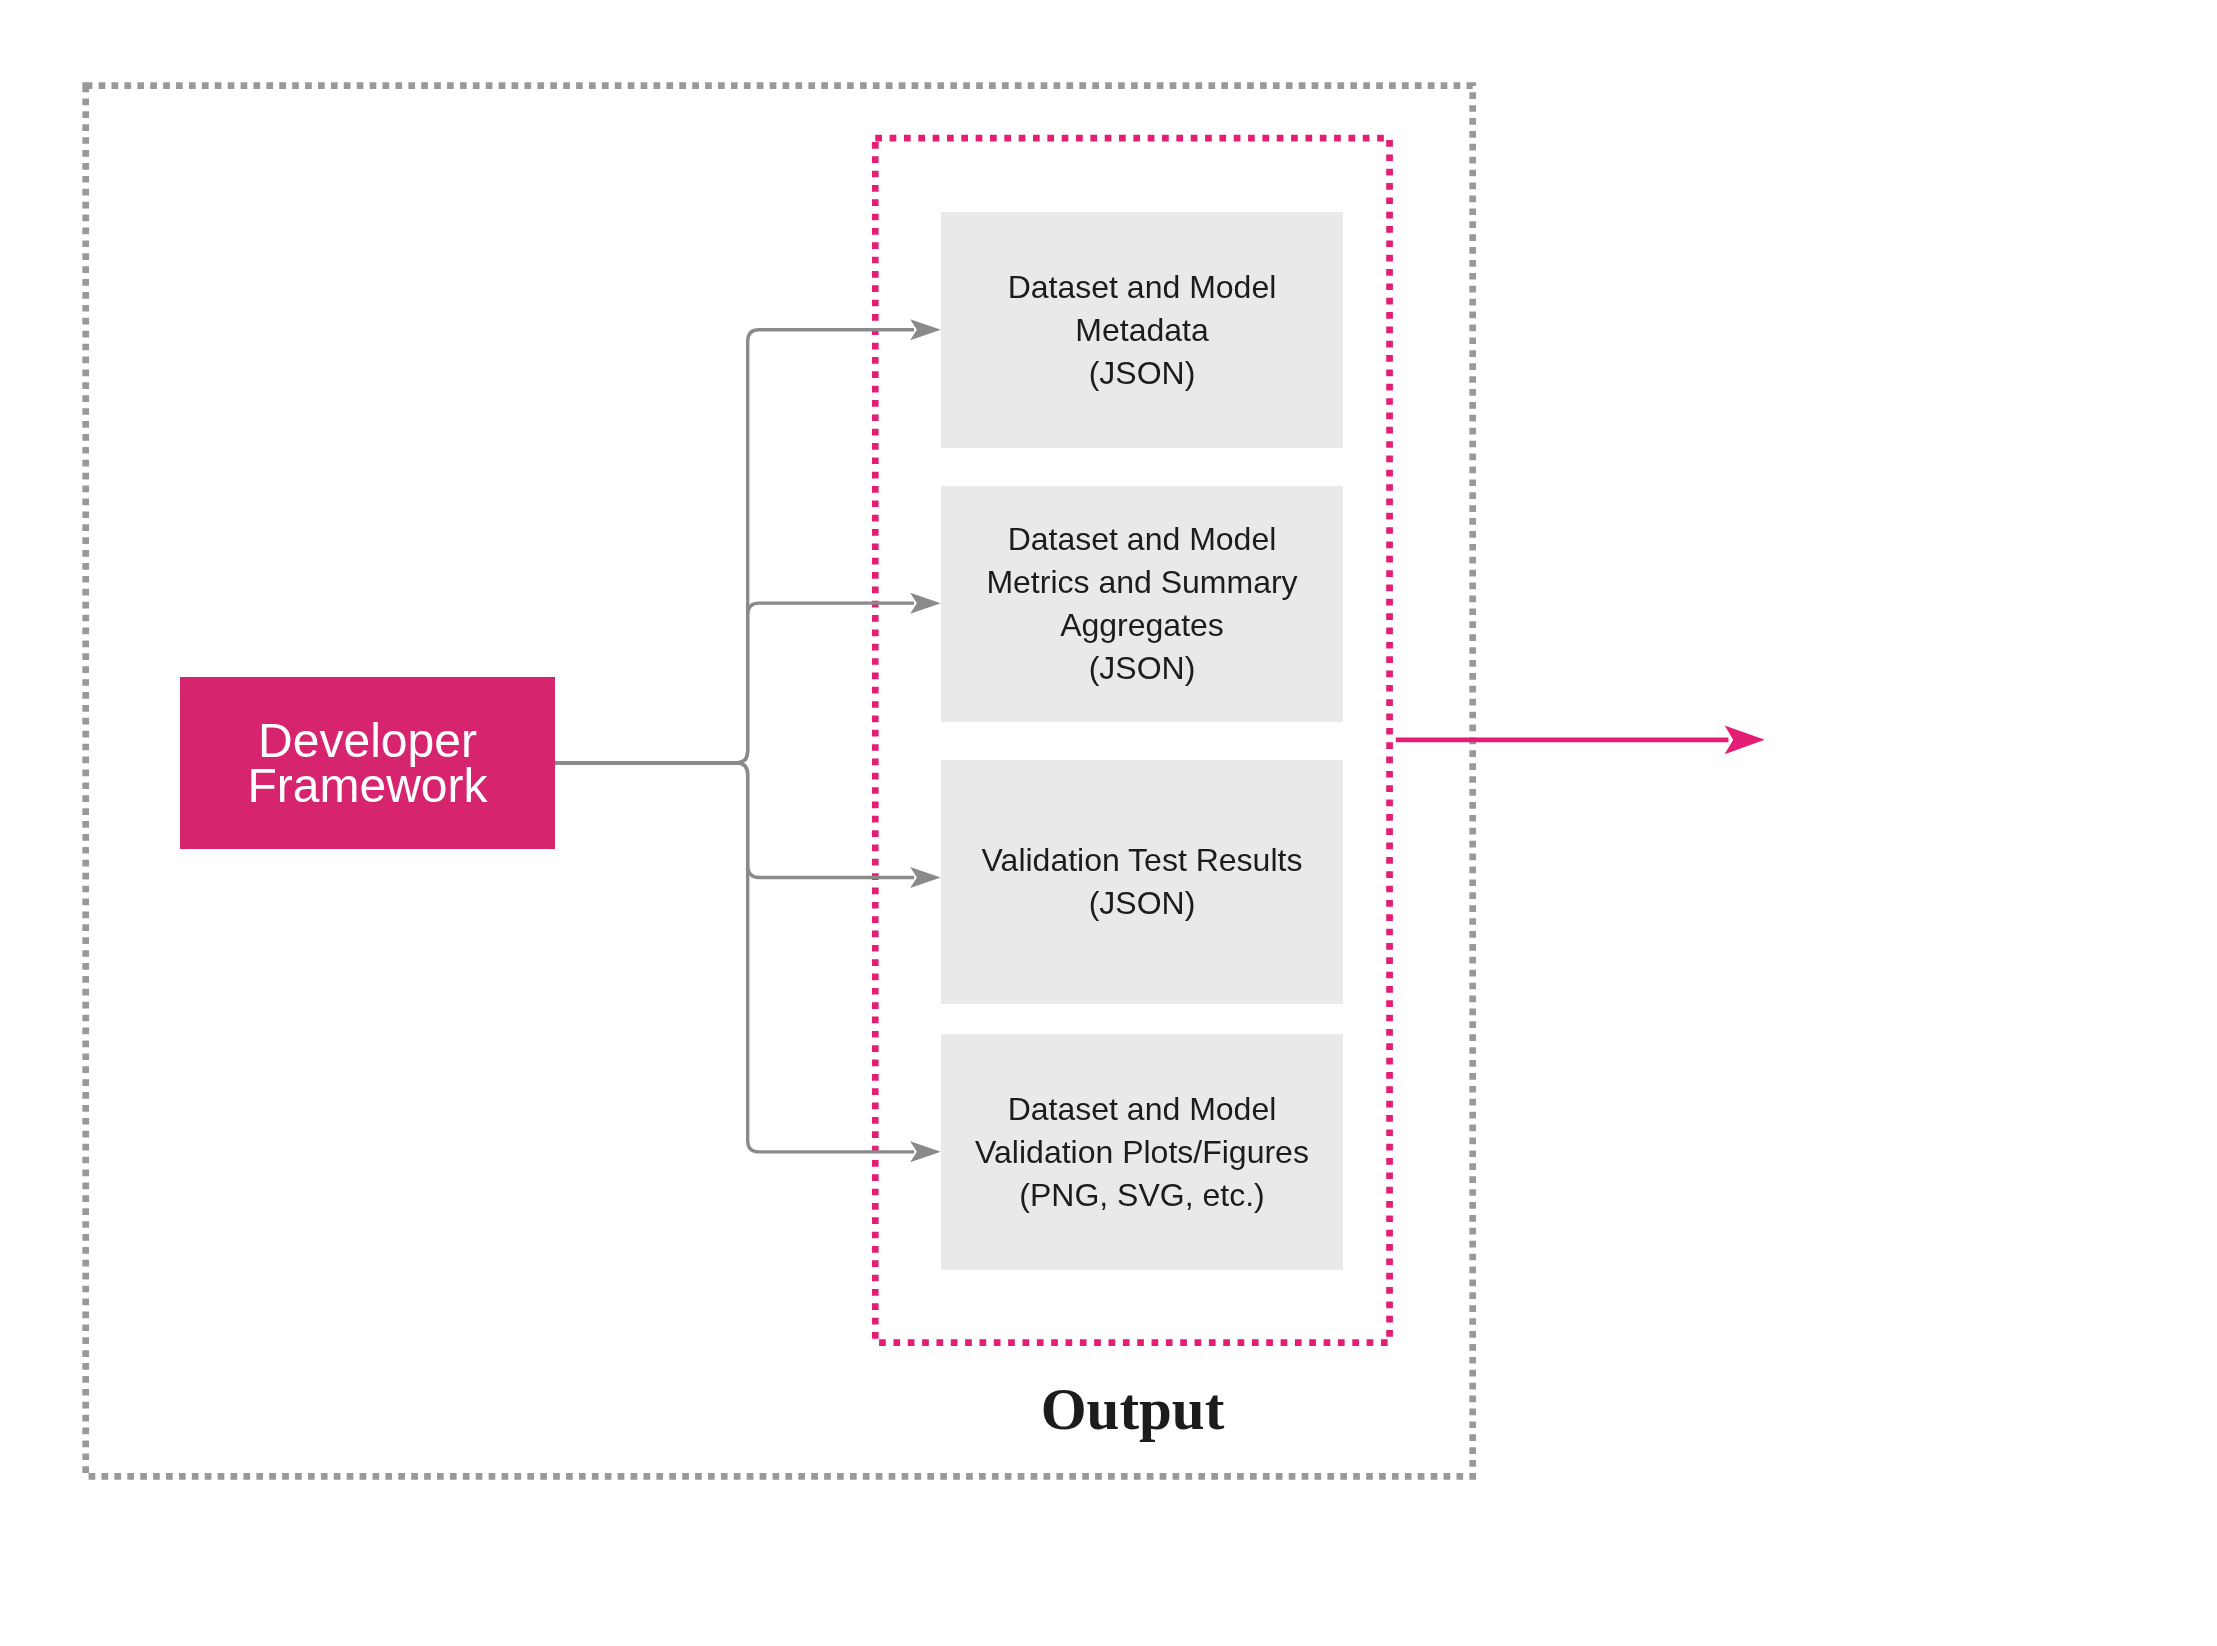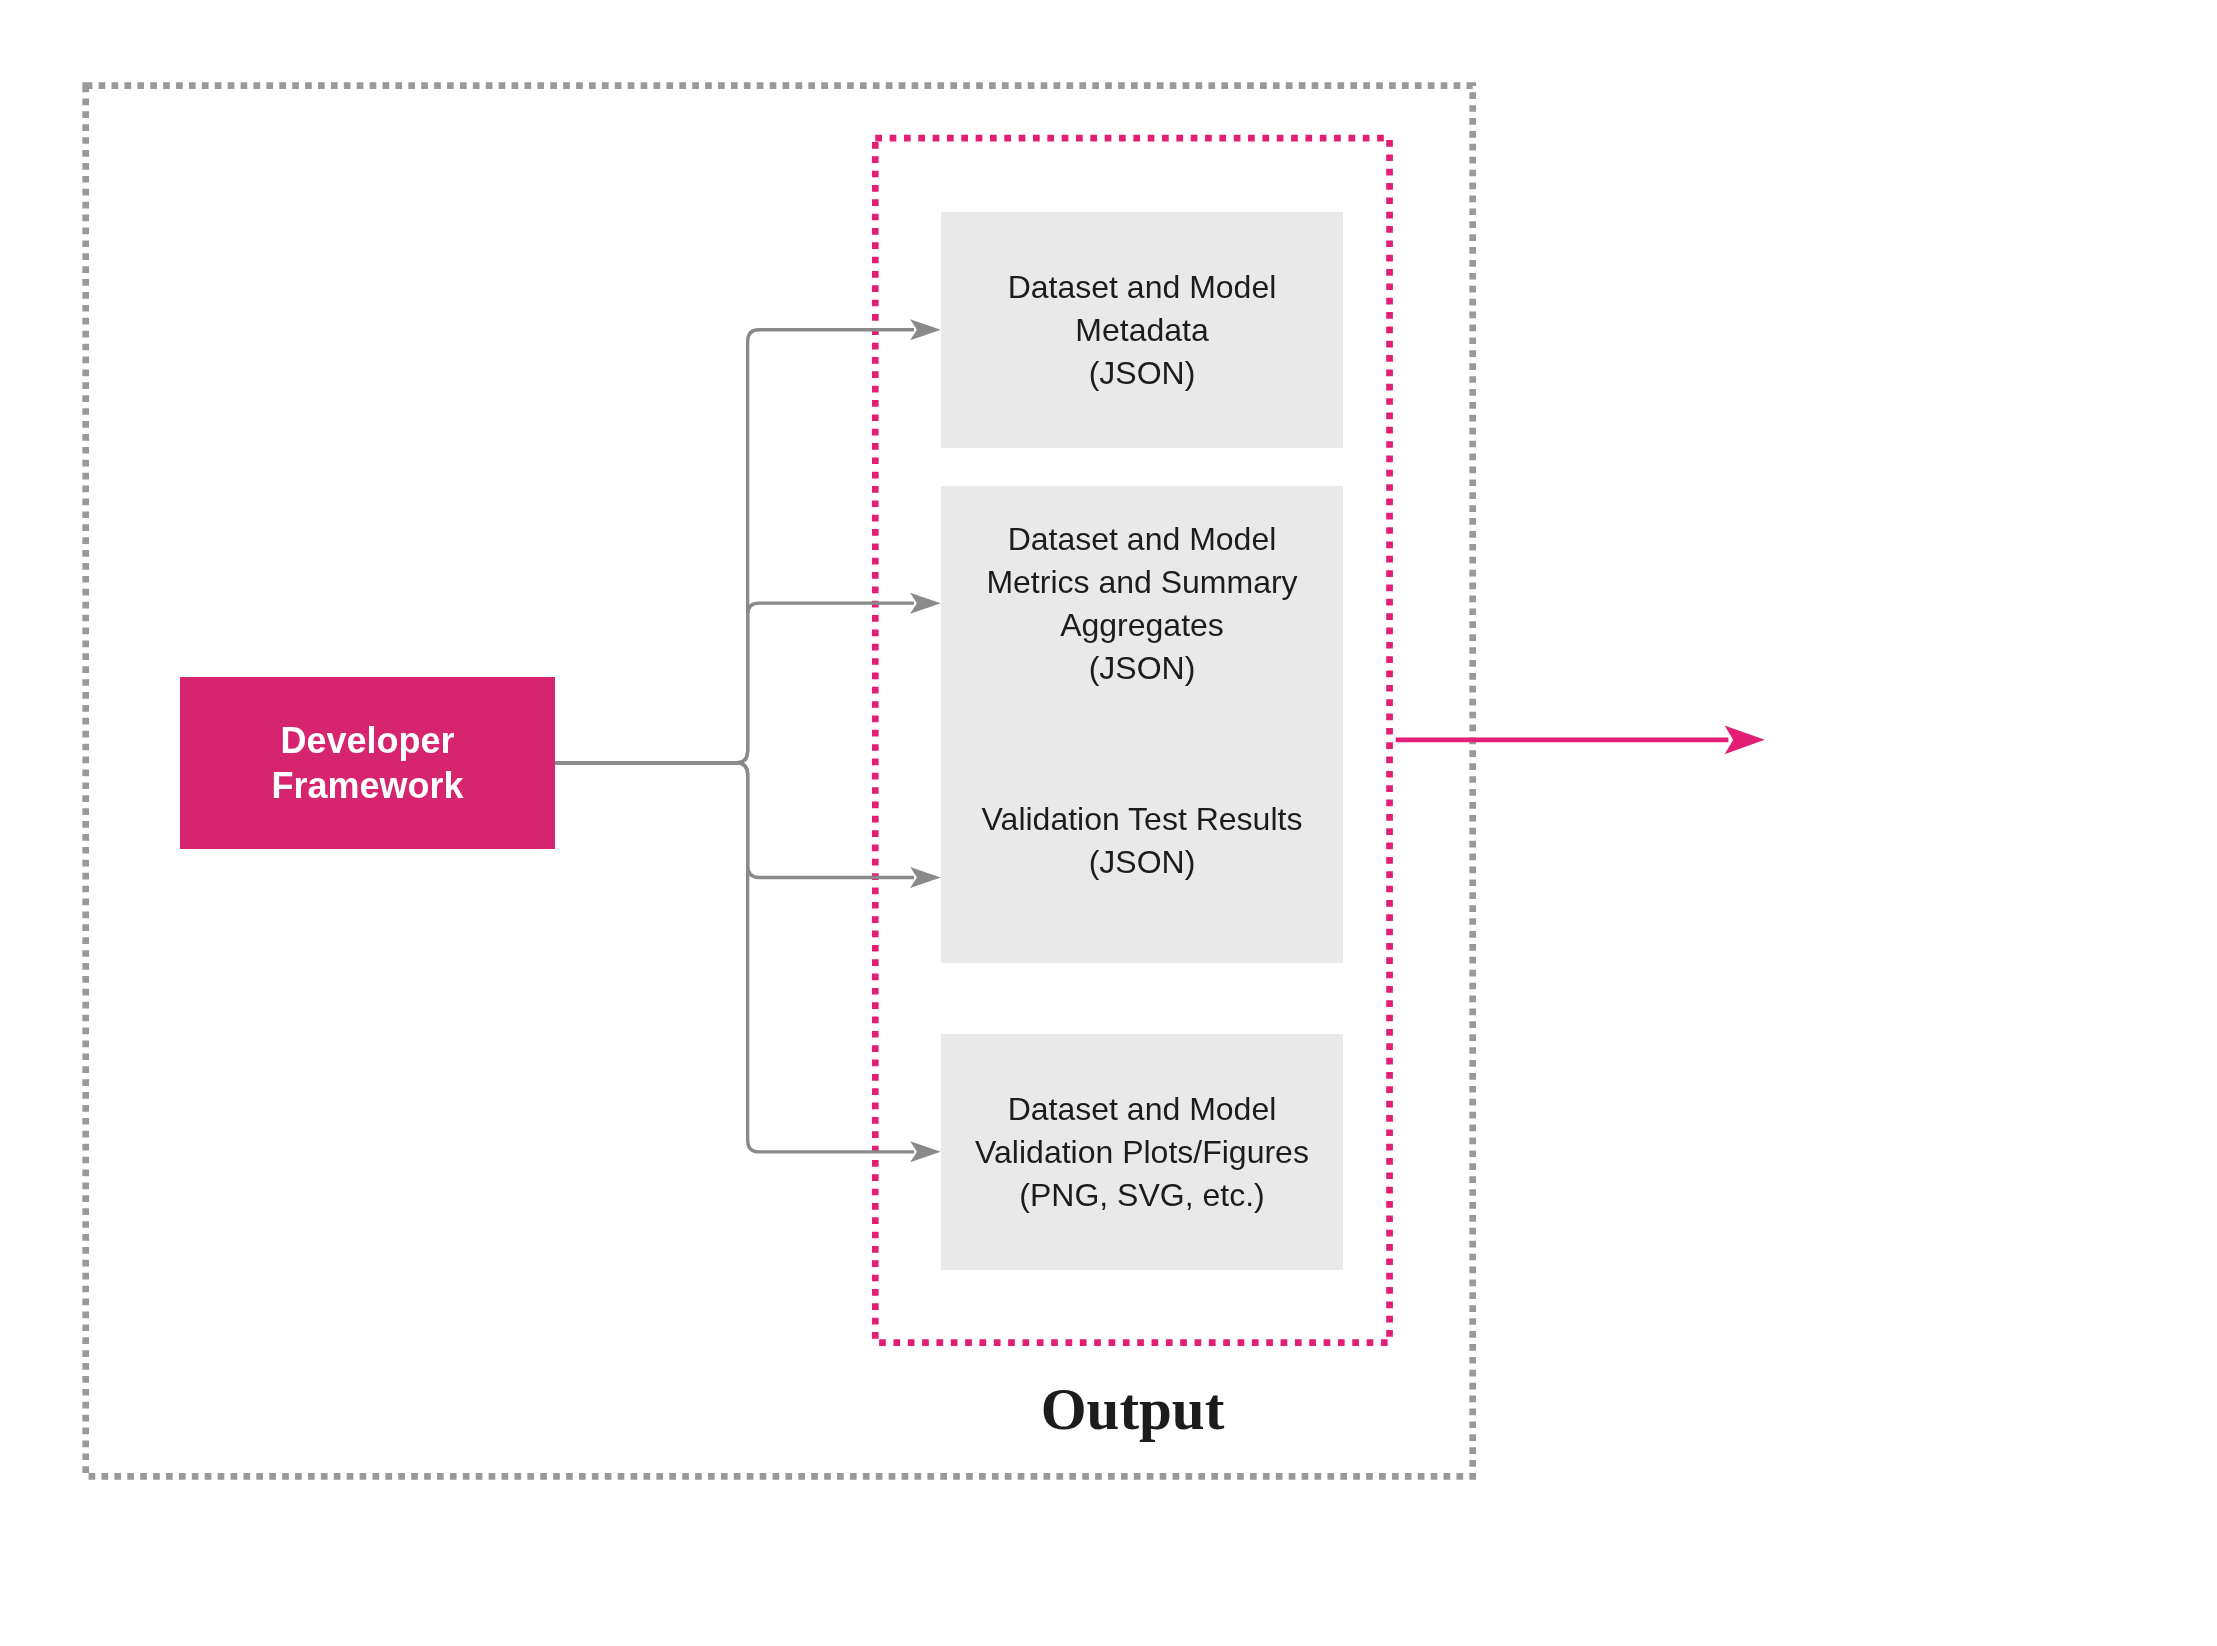--- a/index.html
+++ b/index.html
@@ -26,22 +26,22 @@
     display:flex;
     align-items:center;
     justify-content:center;
     text-align:center;
     box-sizing:border-box;
   }
   .node .label{white-space:pre-line;}
   .pink-node{background:var(--node-pink);}
   .pink-node .label{
     color:var(--text-light);
-    font-weight:bold;
-    font-size:36px;
+    font-weight:normal;
+    font-size:48px;
     line-height:45px;
   }
   .gray-node{background:var(--node-gray-fill);}
   .gray-node .label{
     color:var(--text-dark);
     font-size:32px;
     line-height:43px;
   }
   .group-caption{
     position:absolute;
@@ -99,21 +99,21 @@
 (JSON)</span>
   </div>
 
   <div class="node gray-node" style="left:941px;top:486px;width:402px;height:236px;">
     <span class="label">Dataset and Model
 Metrics and Summary
 Aggregates
 (JSON)</span>
   </div>
 
-  <div class="node gray-node" style="left:941px;top:719px;width:402px;height:244px;">
+  <div class="node gray-node" style="left:941px;top:760px;width:402px;height:244px;">
     <span class="label">Validation Test Results
 (JSON)</span>
   </div>
 
   <div class="node gray-node" style="left:941px;top:1034px;width:402px;height:236px;">
     <span class="label">Dataset and Model
 Validation Plots/Figures
 (PNG, SVG, etc.)</span>
   </div>
 

